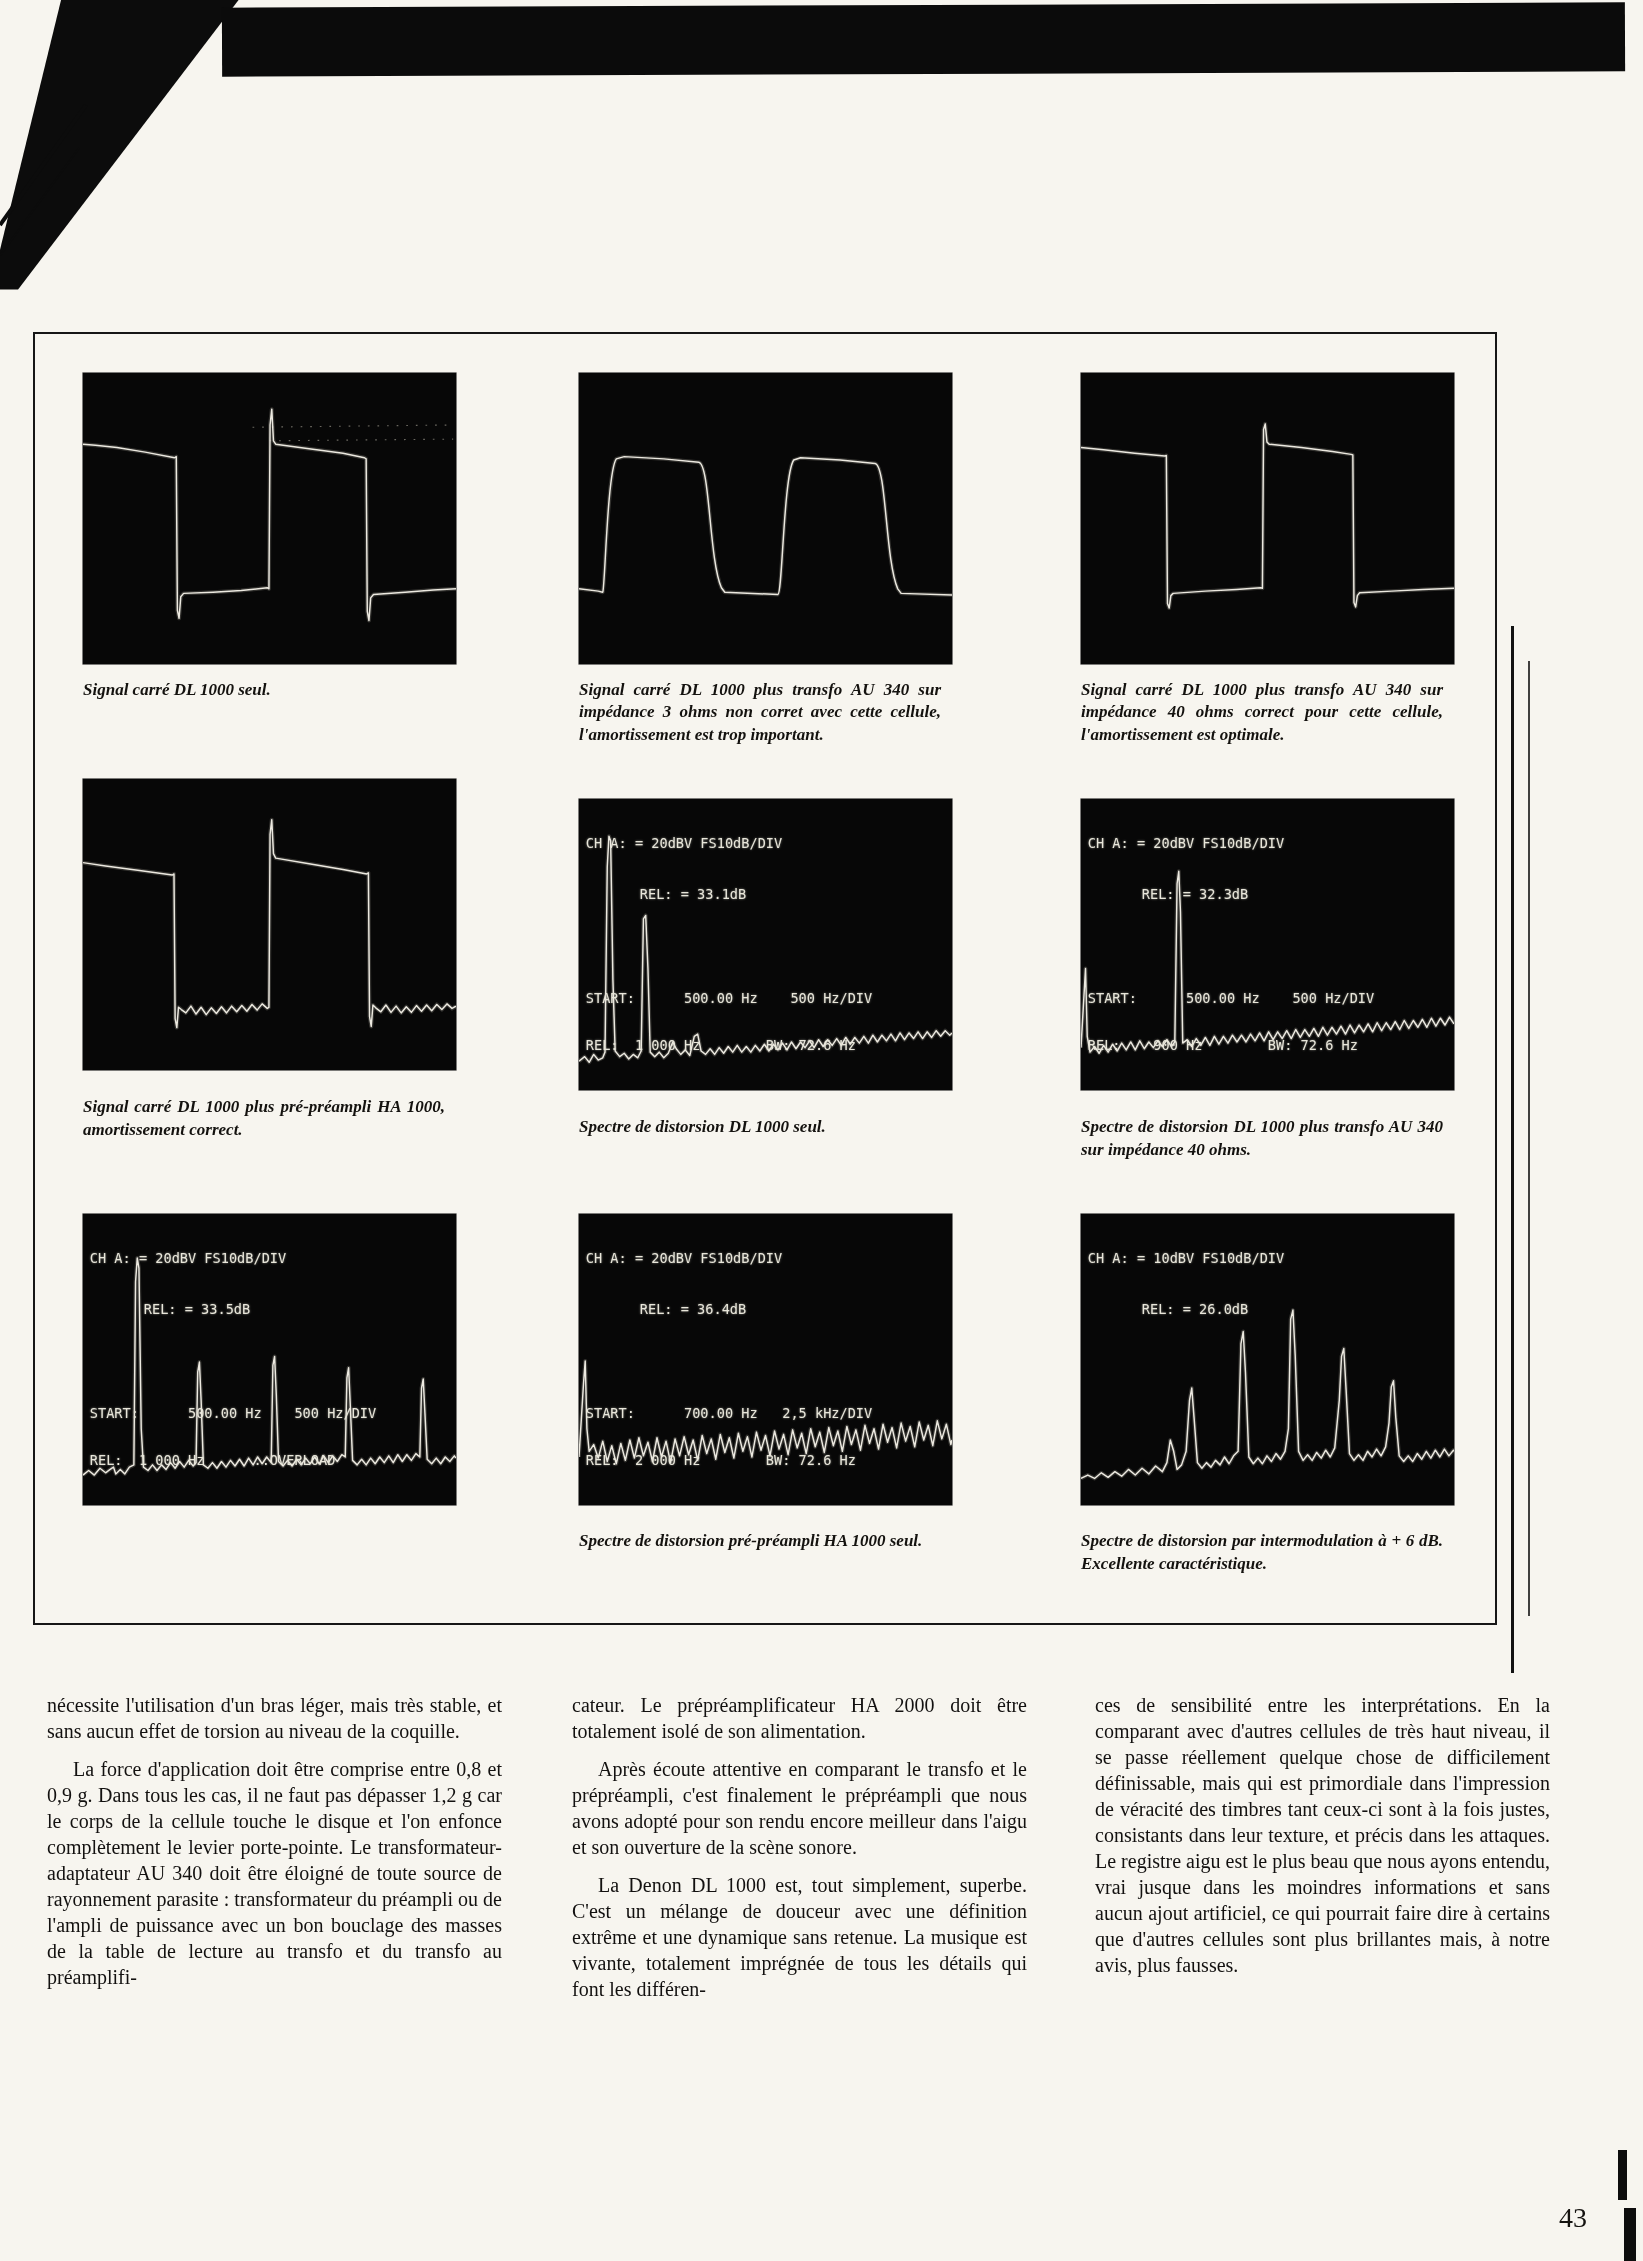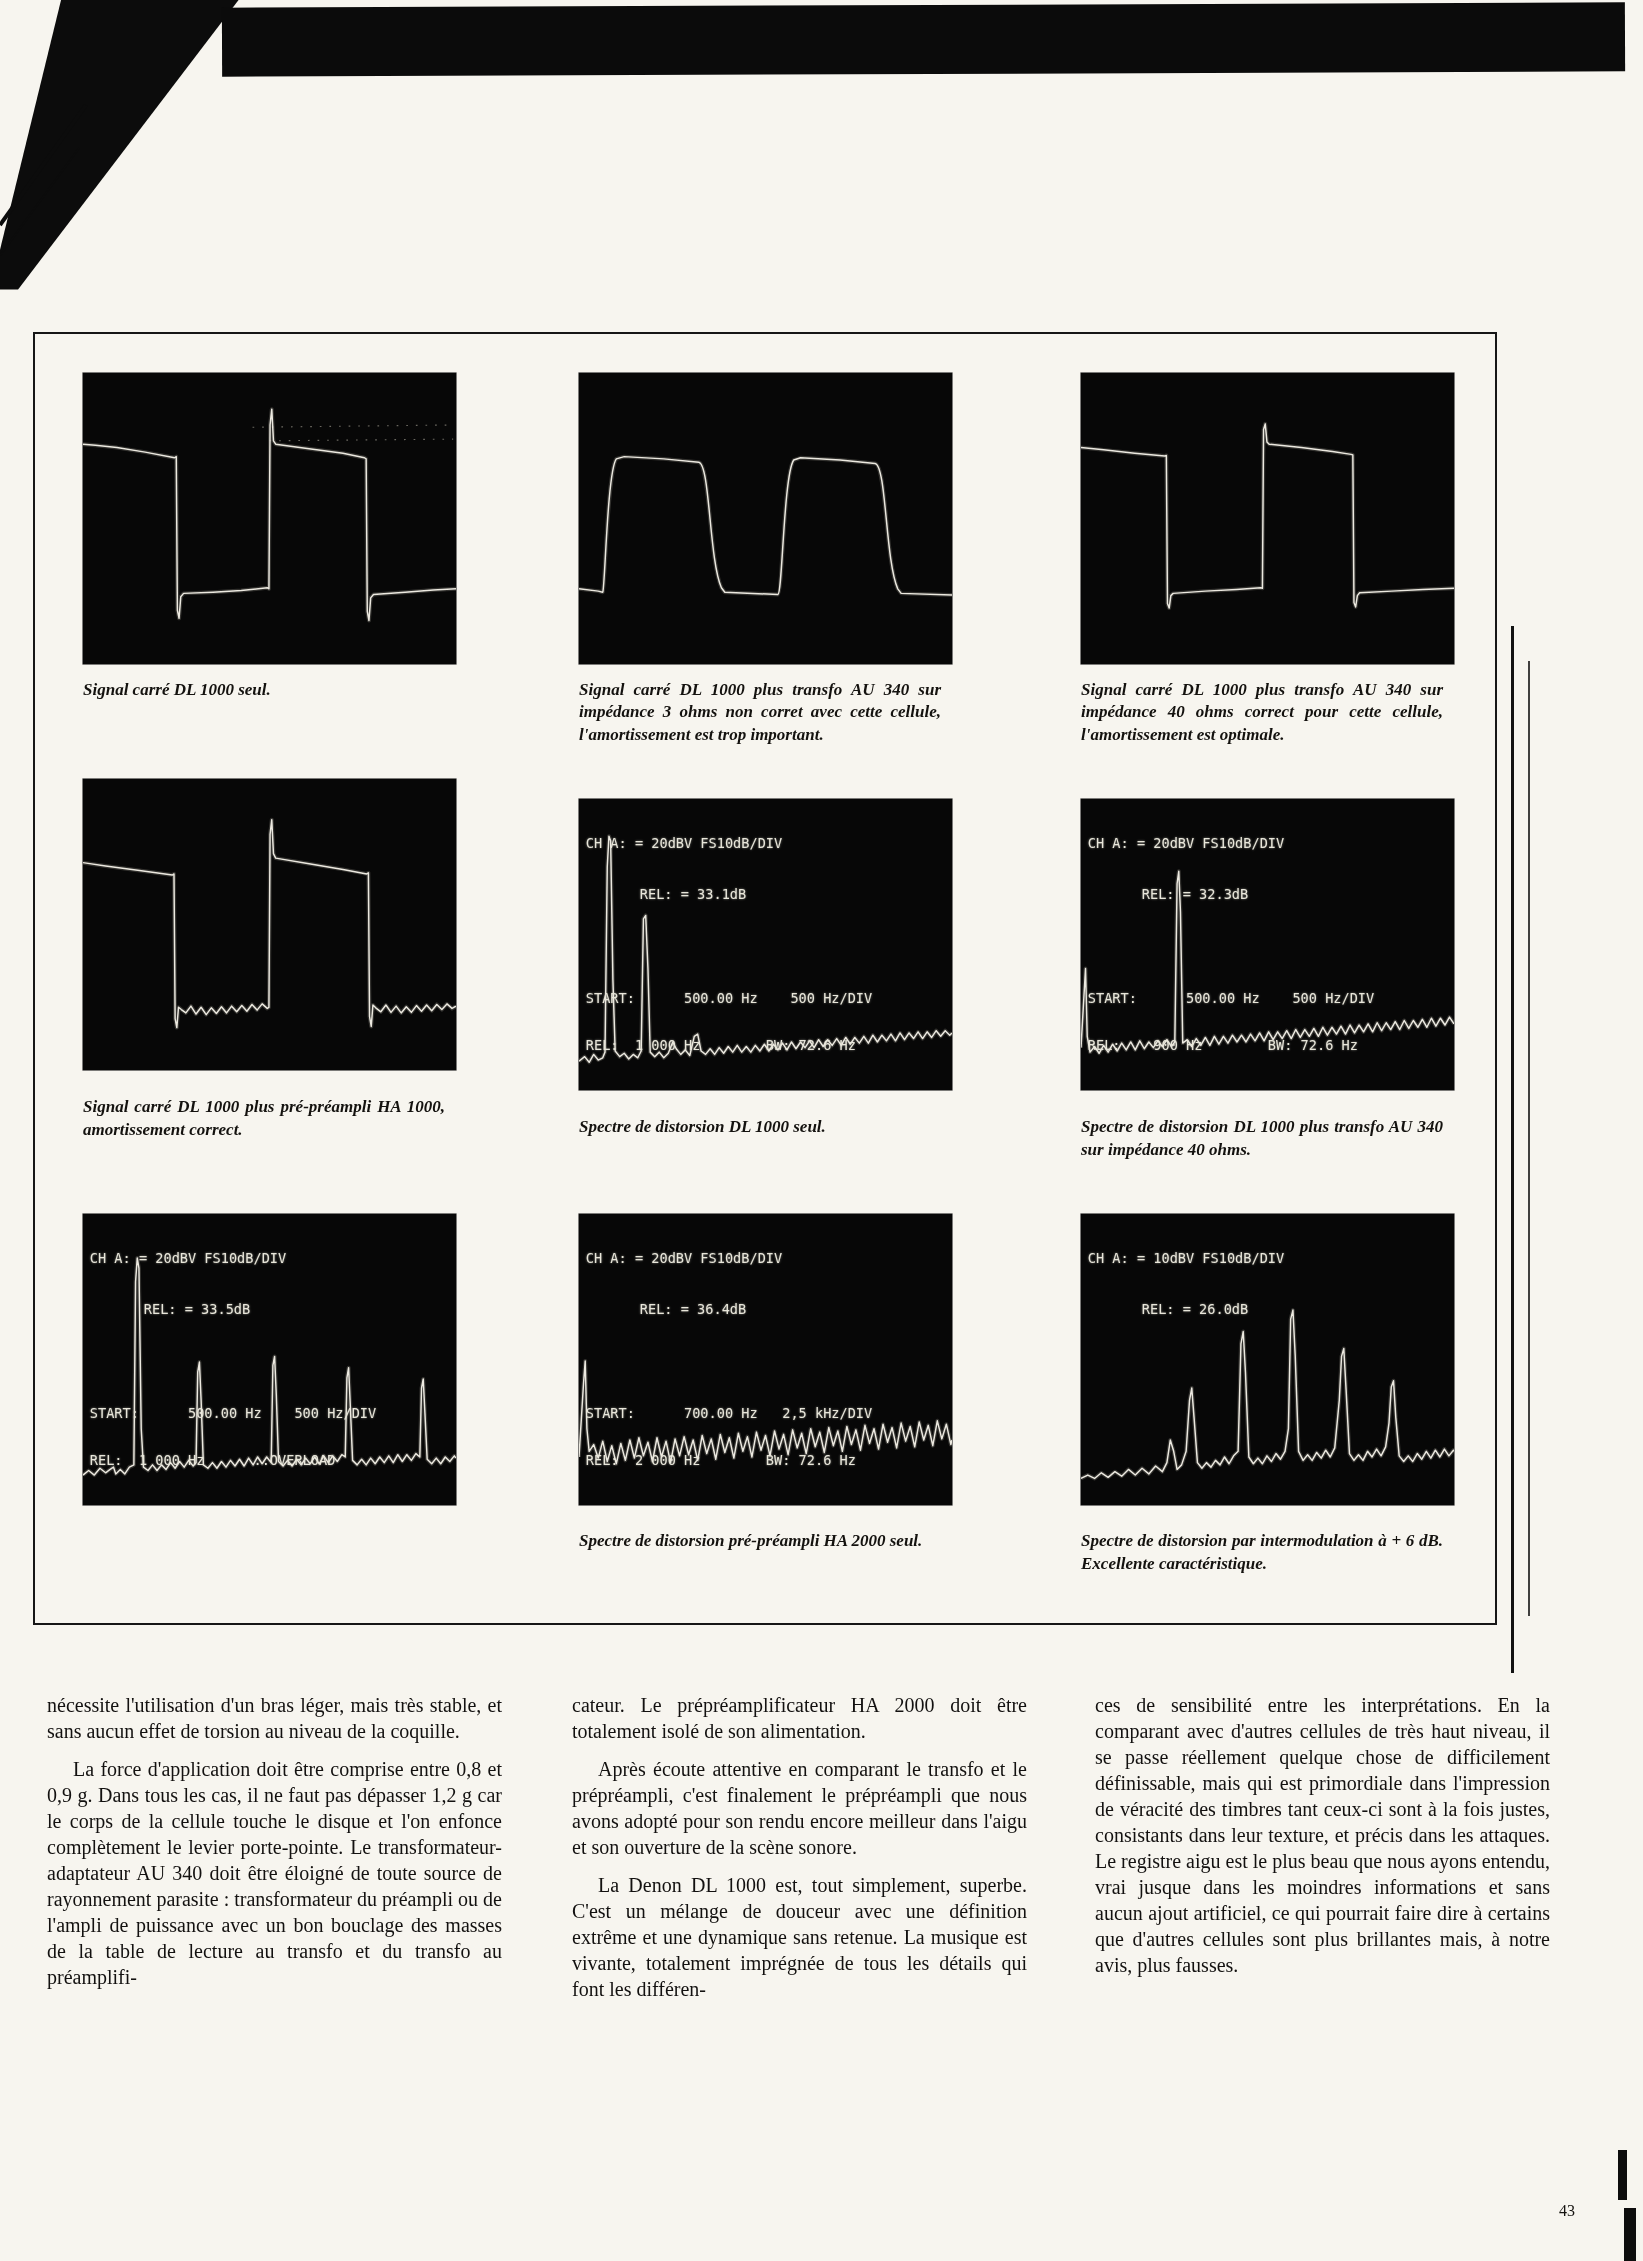--- a/index.html
+++ b/index.html
@@ -48,21 +48,21 @@
   
   .bodycol{
     position:absolute;top:1680px;width:479px;height:509px;
     font-size:20px;line-height:26px;text-align:justify;color:#131110;
   }
   .bodycol p{margin:12px;}
   .bodycol p.ind{text-indent:26px;}
   
   .edge-line-1{position:absolute;left:1511px;top:626px;width:2.8px;height:1047px;background:#121212;}
   .edge-line-2{position:absolute;left:1528px;top:661px;width:1.7px;height:955px;background:#121212;opacity:.8;}
-  .pageno{position:absolute;left:1559px;top:2202px;font-size:16px;color:#14120f;}
+  .pageno{position:absolute;left:1559px;top:2202px;font-size:28px;color:#14120f;}
   .mark-a{position:absolute;left:1618px;top:2150px;width:9px;height:50px;background:#0d0d0d;}
   .mark-b{position:absolute;left:1624px;top:2208px;width:12.4px;height:53px;background:#0d0d0d;}
 </style>
 </head>
 <body>
 
 <div class="page">
 
   <svg class="corner-art" width="407" height="407" viewBox="0 0 720 720">
     <polygon points="108,0 422,0 32,512 0,512 0,442" fill="#0c0c0c"></polygon>
@@ -177,21 +177,21 @@
         </svg>
         <div class="ovl ovl-top">
           <div class="l1"><span>CH A: = 20dBV FS</span><span>10dB/DIV</span></div>
           <div class="l2">REL: = 36.4dB</div>
         </div>
         <div class="ovl ovl-bot">
           <div class="l1">START:      700.00 Hz   2,5 kHz/DIV</div>
           <div class="l2">REL:  2 000 Hz        BW: 72.6 Hz</div>
         </div>
       </div>
-      <figcaption class="cap">Spectre de distorsion pré-préampli HA 2000 seul.</figcaption>
+      <figcaption class="cap">Spectre de distorsion pré-préampli HA 1000 seul.</figcaption>
     </figure>
 
     <figure class="cell r3" style="left:1039px;top:873px;">
       <div class="photo">
         <svg viewBox="0 0 660 515" preserveAspectRatio="none">
           <path class="glow" d="M0,468 L12,462 L24,468 L36,458 L48,466 L60,456 L72,464 L84,452 L96,462 L108,450 L120,460 L132,446 L144,456 L152,440 L158,400 L164,420 L170,452 L178,444 L186,420 L192,330 L196,308 L200,360 L206,440 L214,450 L222,440 L230,448 L238,436 L246,444 L254,430 L262,442 L270,428 L278,420 L283,230 L287,208 L291,280 L297,430 L305,442 L313,432 L321,442 L329,428 L337,438 L345,424 L353,434 L361,420 L367,380 L371,186 L375,170 L379,250 L385,420 L393,436 L401,426 L409,436 L417,422 L425,432 L433,418 L441,430 L449,414 L457,330 L461,252 L465,238 L469,310 L475,424 L483,436 L491,426 L499,436 L507,420 L515,430 L523,416 L531,428 L539,412 L545,370 L549,306 L553,295 L557,360 L563,428 L571,438 L579,428 L587,438 L595,424 L603,434 L611,420 L619,432 L627,418 L635,430 L643,416 L651,428 L659,418 L660,420"></path>
           <path class="trace" d="M0,468 L12,462 L24,468 L36,458 L48,466 L60,456 L72,464 L84,452 L96,462 L108,450 L120,460 L132,446 L144,456 L152,440 L158,400 L164,420 L170,452 L178,444 L186,420 L192,330 L196,308 L200,360 L206,440 L214,450 L222,440 L230,448 L238,436 L246,444 L254,430 L262,442 L270,428 L278,420 L283,230 L287,208 L291,280 L297,430 L305,442 L313,432 L321,442 L329,428 L337,438 L345,424 L353,434 L361,420 L367,380 L371,186 L375,170 L379,250 L385,420 L393,436 L401,426 L409,436 L417,422 L425,432 L433,418 L441,430 L449,414 L457,330 L461,252 L465,238 L469,310 L475,424 L483,436 L491,426 L499,436 L507,420 L515,430 L523,416 L531,428 L539,412 L545,370 L549,306 L553,295 L557,360 L563,428 L571,438 L579,428 L587,438 L595,424 L603,434 L611,420 L619,432 L627,418 L635,430 L643,416 L651,428 L659,418 L660,420"></path>
         </svg>
         <div class="ovl ovl-top">
           <div class="l1"><span>CH A: = 10dBV FS</span><span>10dB/DIV</span></div>

